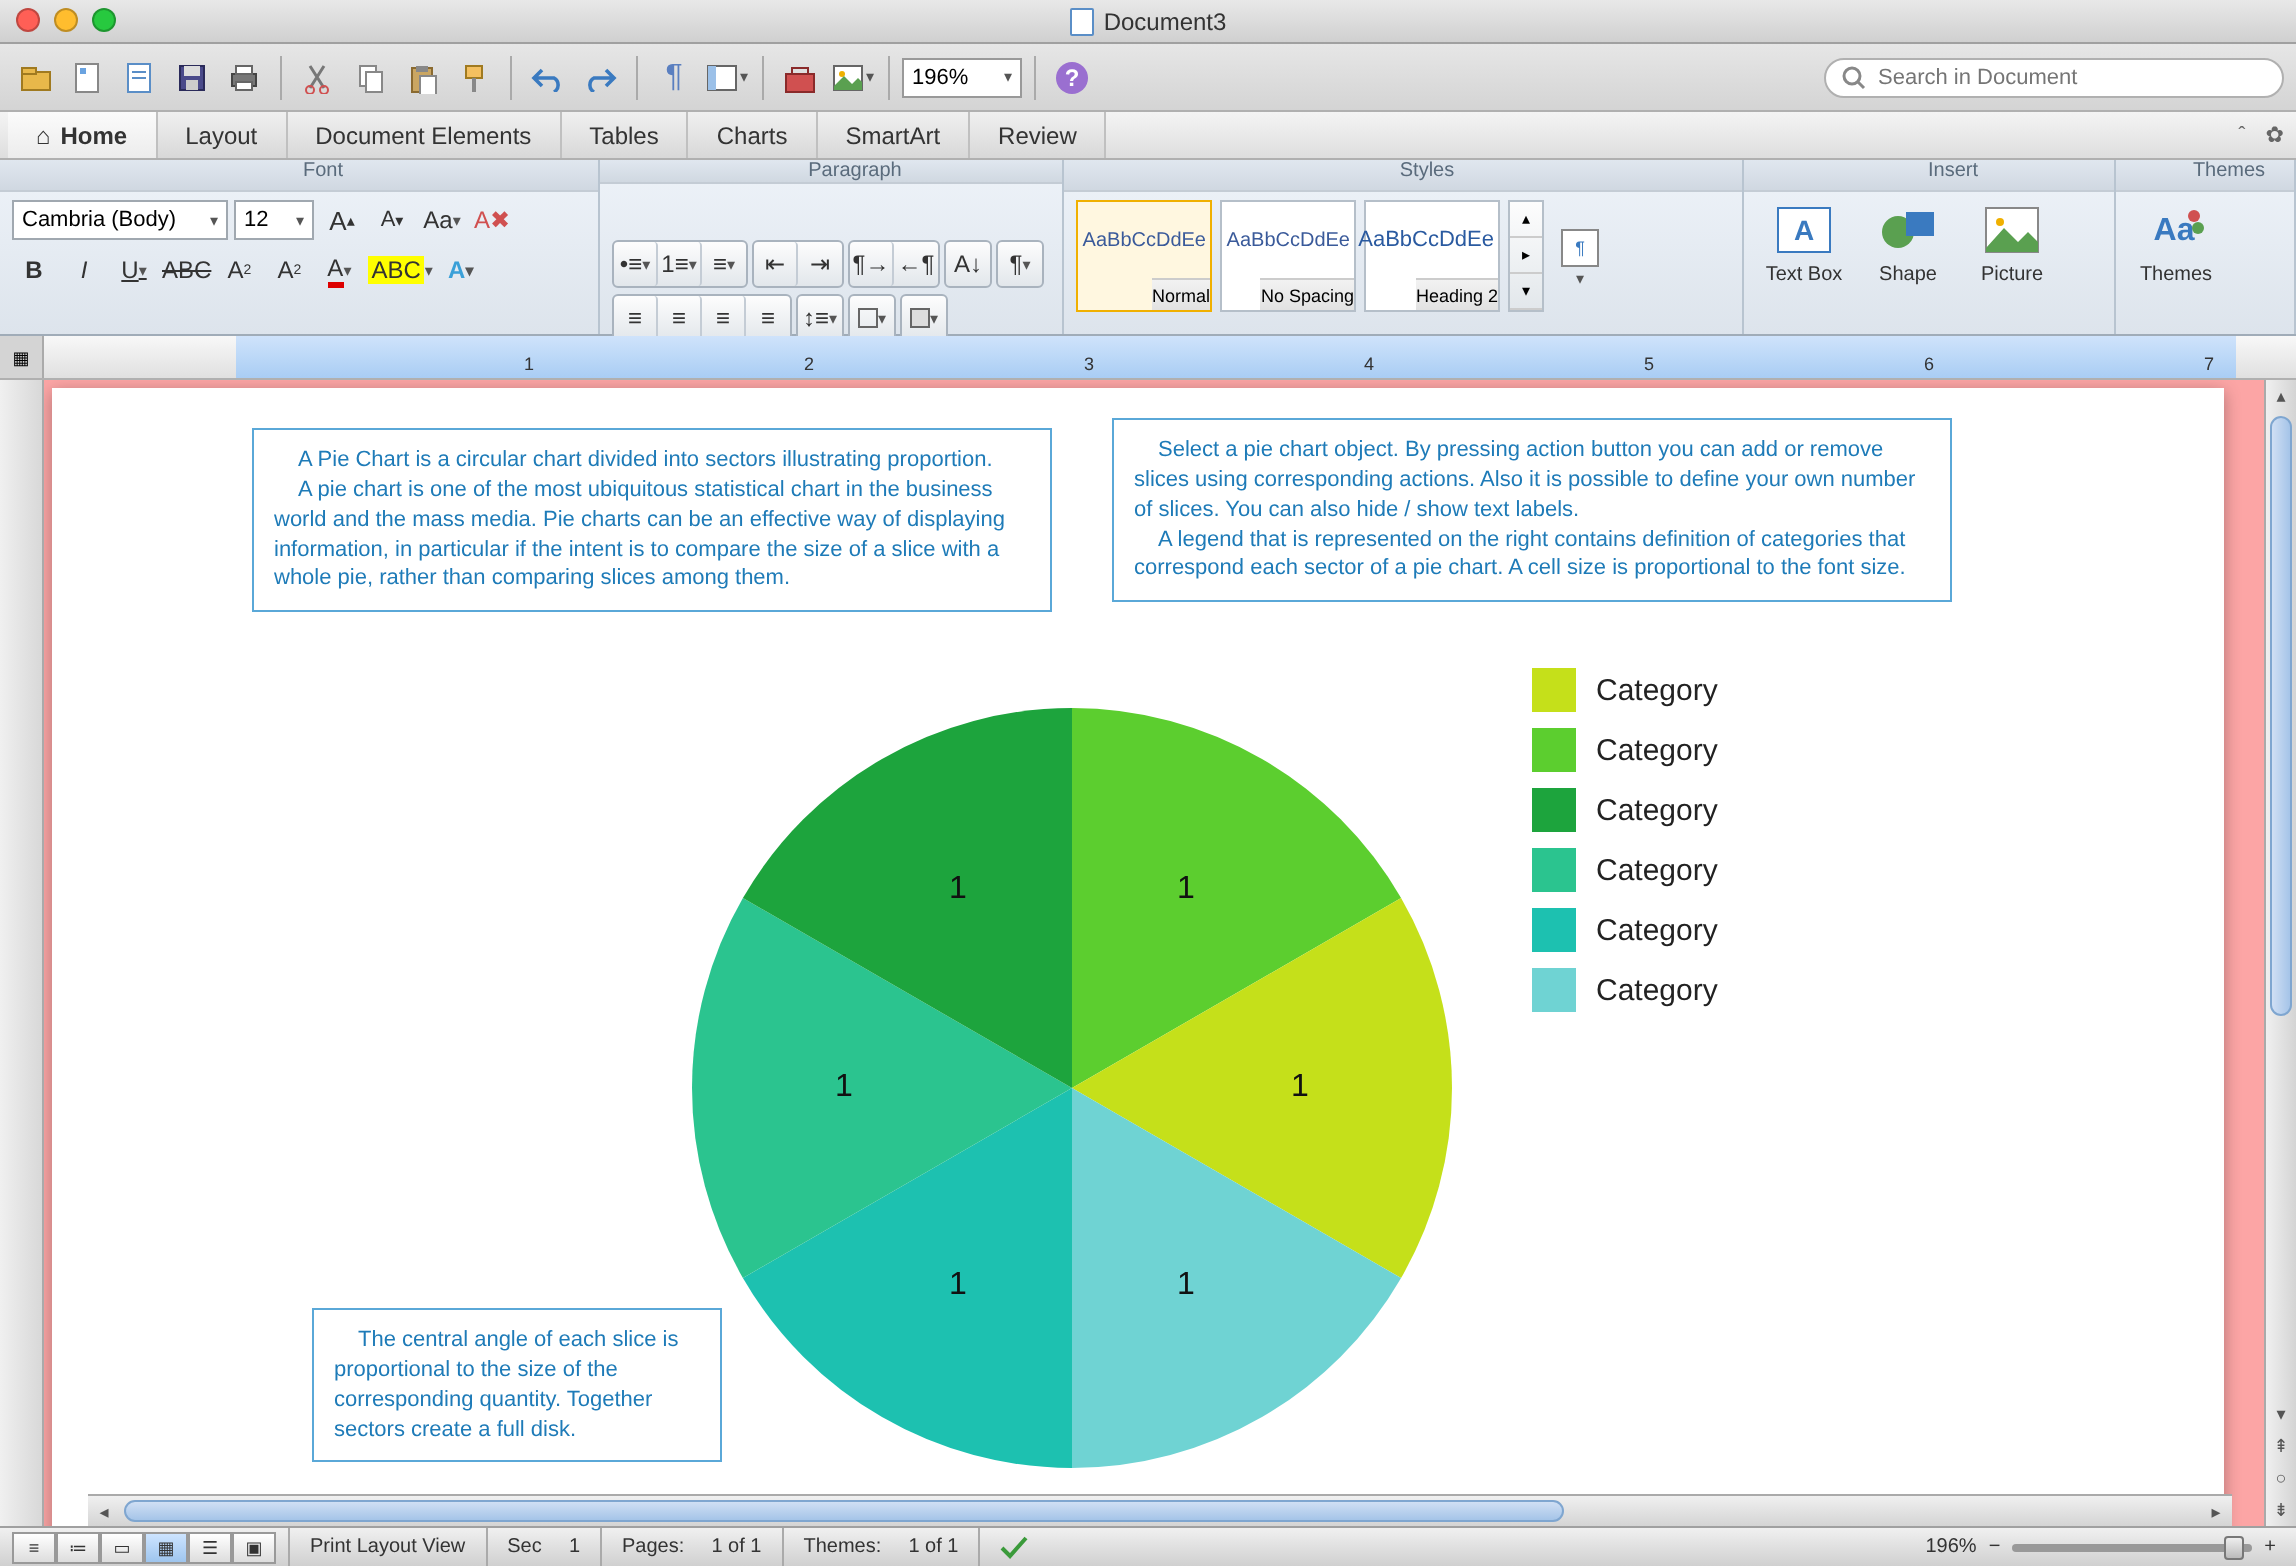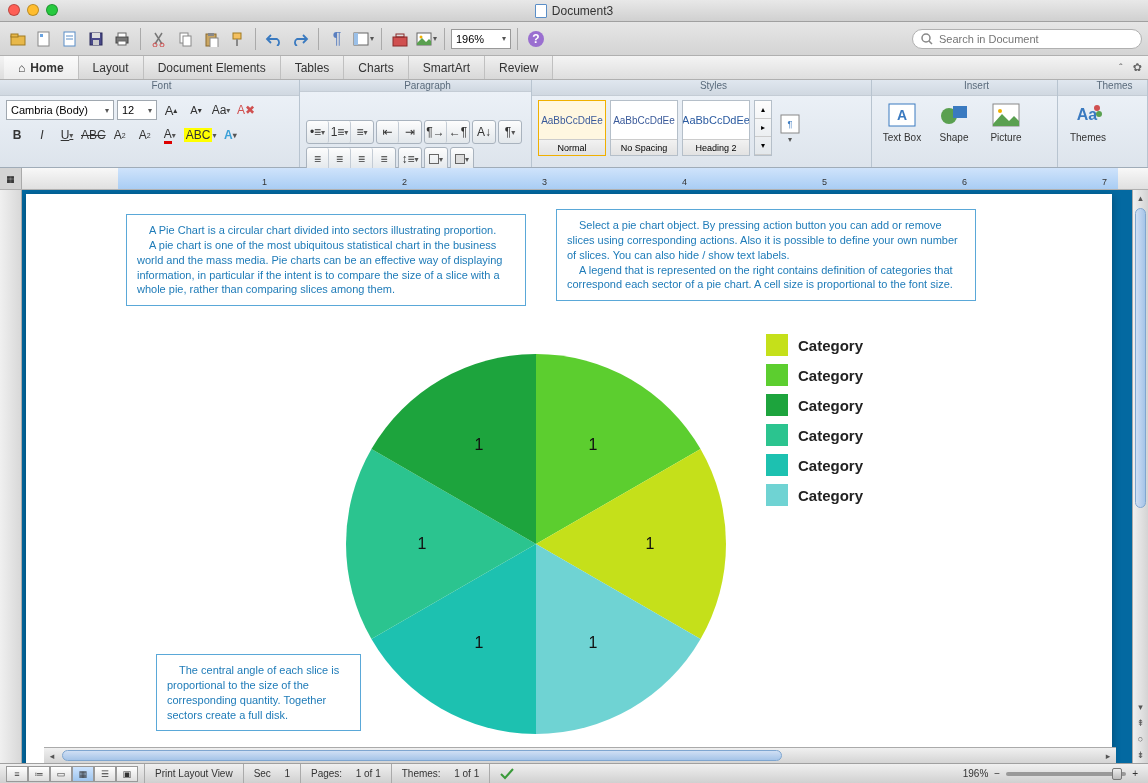--- a/index.html
+++ b/index.html
@@ -39,21 +39,21 @@
 .ddarrow{font-size:8px;color:#555;}
 .btn { min-width:22px; height:22px; display:flex; align-items:center; justify-content:center; font-size:12px; cursor:pointer; border-radius:2px; color:#333;}
 
 .para-body { display:flex; flex-direction:column; gap:3px; padding:3px 6px;}
 .para-row { display:flex; gap:2px;}
 .seg { display:flex; border:1px solid #a9b3be; border-radius:3px; overflow:hidden; background:linear-gradient(#fdfdfd,#e2e7eb);}
 .seg .btn{border-right:1px solid #c4ccd5;}
 .seg .btn:last-child{border-right:none;}
 
 .styles-body{display:flex;align-items:center;gap:4px;padding:4px 6px;}
-.style-card{width:68px;height:56px;background:#fff;border:1px solid #b5bfc9;display:flex;flex-direction:column;cursor:pointer;}
+.style-card{width:68px;height:56px;background:#fff;border:1px solid #b5bfc9;display:flex;flex-direction:column;cursor:pointer;align-items:flex-end;}
 .style-card.sel{border:1px solid #f0b000;background:#fff7e0;}
 .style-prev{flex:1;display:flex;align-items:center;justify-content:center;font-size:10px;color:#3a5a9a;overflow:hidden;padding:0 2px;}
 .style-name{height:16px;font-size:9px;background:linear-gradient(#f2f2f2,#e2e2e2);border-top:1px solid #ccc;text-align:center;line-height:16px;white-space:nowrap;overflow:hidden;}
 .style-scroller{width:18px;height:56px;display:flex;flex-direction:column;border:1px solid #b5bfc9;background:linear-gradient(#fdfdfd,#e2e7eb);}
 .style-scroller div{flex:1;display:flex;align-items:center;justify-content:center;border-bottom:1px solid #ccc;font-size:8px;cursor:pointer;}
 
 .insert-body{display:flex;gap:8px;padding:4px 8px;align-items:center;}
 .big-btn{width:44px;display:flex;flex-direction:column;align-items:center;gap:2px;cursor:pointer;}
 .big-btn .big-icon{width:32px;height:30px;display:flex;align-items:center;justify-content:center;}
 .big-btn .lbl{font-size:10px;color:#333;}
@@ -61,32 +61,32 @@
 
 .ruler-area{height:22px;background:#e4e4e4;border-bottom:1px solid #b0b0b0;display:flex;}
 .ruler-corner{width:22px;background:#d4d4d4;border-right:1px solid #aaa;display:flex;align-items:center;justify-content:center;font-size:9px;}
 .ruler{flex:1;position:relative;background:linear-gradient(#f8f8f8,#e0e0e0);}
 .ruler .active-area{position:absolute;left:96px;right:30px;top:0;bottom:0;background:linear-gradient(#cfe3fb,#a9cdf4);}
 .ruler .maj{position:absolute;bottom:2px;font-size:9px;color:#333;}
 
 
 .docwrap{position:relative;height:calc(783px - 22px - 34px - 24px - 88px - 22px - 20px);background:#b8b8b8;display:flex;}
 .vruler{width:22px;background:linear-gradient(90deg,#f0f0f0,#d8d8d8);border-right:1px solid #aaa;}
-.page-scroll{flex:1;overflow:hidden;position:relative;background:#0369a1;}
+.page-scroll{flex:1;overflow:hidden;position:relative;background:#fca5a5;}
 .page{position:absolute;left:4px;top:4px;width:1086px;height:780px;background:#fff;box-shadow:0 2px 8px rgba(0,0,0,.3);}
 .vscroll{width:16px;background:linear-gradient(90deg,#f0f0f0,#d4d4d4);border-left:1px solid #aaa;display:flex;flex-direction:column;}
 .vscroll .arrow{height:16px;display:flex;align-items:center;justify-content:center;font-size:9px;color:#555;cursor:pointer;}
 .vscroll .track{flex:1;position:relative;}
 .vscroll .thumb{position:absolute;left:2px;right:2px;top:2px;height:300px;background:linear-gradient(90deg,#d0dff4,#a5c4e8);border:1px solid #7fa6d0;border-radius:6px;}
 
 
 .callout{position:absolute;border:1px solid #5aa8d8;padding:8px 10px;font-size:11px;color:#1e7bb8;line-height:1.35;}
 .callout p{text-indent:12px;}
 .pie-wrap{position:absolute;left:310px;top:150px;}
-.legend{position:absolute;left:740px;top:140px;font-weight:bold;}
+.legend{position:absolute;left:740px;top:140px;}
 .legend-item{display:flex;align-items:center;gap:10px;margin-bottom:8px;font-size:15px;color:#222;}
 .swatch{width:22px;height:22px;}
 .slice-label{position:absolute;font-size:16px;color:#111;font-weight:normal;transform:translate(-50%,-50%);}
 
 
 .status{height:20px;background:linear-gradient(#f0f0f0,#d0d0d0);border-top:1px solid #a0a0a0;display:flex;align-items:center;font-size:10px;color:#333;}
 .status .view-btns{display:flex;gap:0;margin:0 6px;}
 .status .vb{width:22px;height:16px;border:1px solid #999;background:linear-gradient(#fff,#ddd);display:flex;align-items:center;justify-content:center;cursor:pointer;font-size:9px;}
 .status .vb.sel{background:linear-gradient(#cde4ff,#9ec5ee);}
 .status .cell{padding:0 10px;border-left:1px solid #aaa;height:100%;display:flex;align-items:center;gap:4px;}

